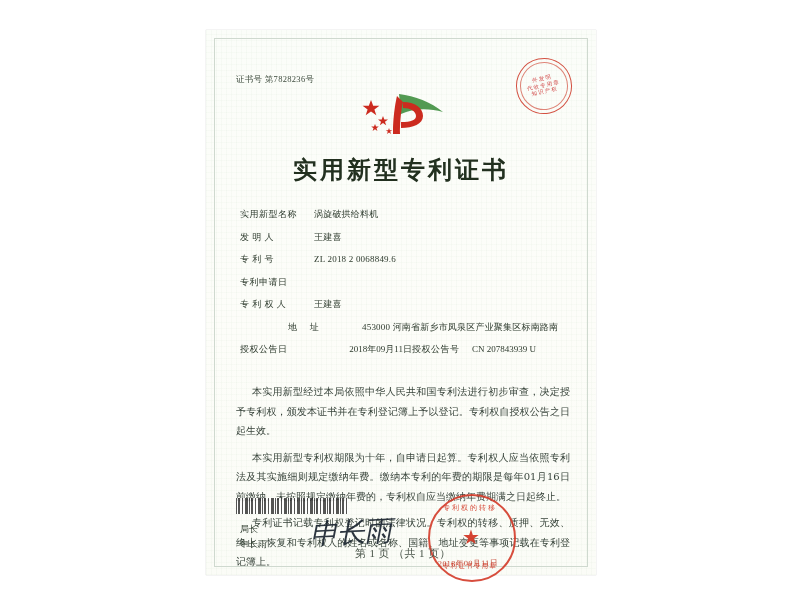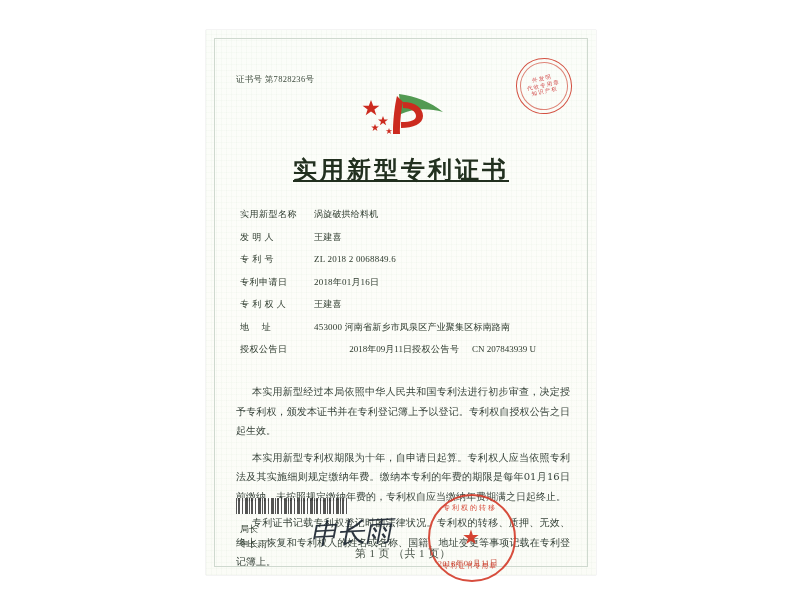--- a/index.html
+++ b/index.html
@@ -113,21 +113,20 @@
   .main-title {
     position: absolute;
     left: 0; right: 0;
     top: 124px;
     text-align: center;
     font-size: 24px;
     font-weight: bold;
     letter-spacing: 3px;
     color: #22301f;
     font-family: "DejaVu Serif", serif;
-    text-decoration: underline;
   }
 
   .fields {
     position: absolute;
     left: 34px;
     top: 178px;
     right: 28px;
   }
   .field-row {
     display: flex;
@@ -136,20 +135,21 @@
     font-size: 9px;
     color: #2d3a2d;
   }
   .field-label {
     flex: 0 0 74px;
     letter-spacing: 0.5px;
     white-space: nowrap;
   }
   .field-label.spaced {
     letter-spacing: 5.2px;
+    margin-left: 48px;
   }
   .field-value {
     flex: 1 1 auto;
     letter-spacing: 0.2px;
   }
   .two-col {
     display: flex;
     font-size: 9px;
     color: #2d3a2d;
     margin-bottom: 9.5px;
@@ -314,21 +314,20 @@
       <div class="field-row">
         <div class="field-label">发 明 人</div>
         <div class="field-value">王建喜</div>
       </div>
       <div class="field-row">
         <div class="field-label">专 利 号</div>
         <div class="field-value">ZL 2018 2 0068849.6</div>
       </div>
       <div class="field-row">
         <div class="field-label">专利申请日</div>
-        <div class="field-value">2018年01月16日</div>
       </div>
       <div class="field-row">
         <div class="field-label">专 利 权 人</div>
         <div class="field-value">王建喜</div>
       </div>
       <div class="field-row">
         <div class="field-label spaced">地 址</div>
         <div class="field-value">453000 河南省新乡市凤泉区产业聚集区标南路南</div>
       </div>
 

